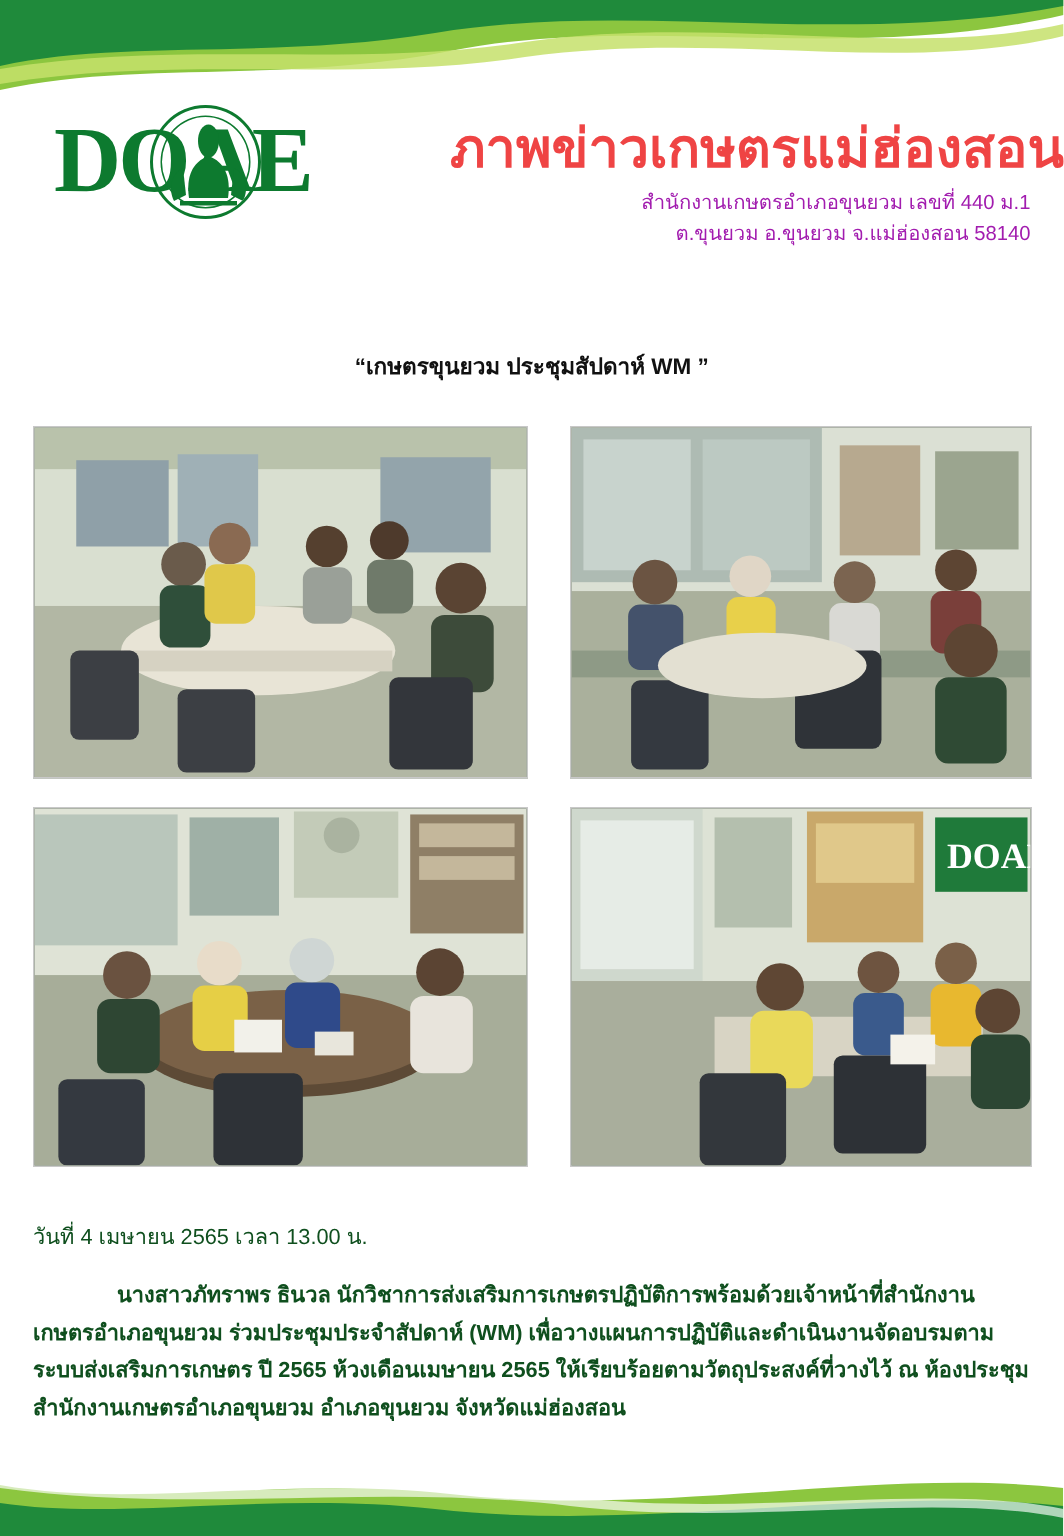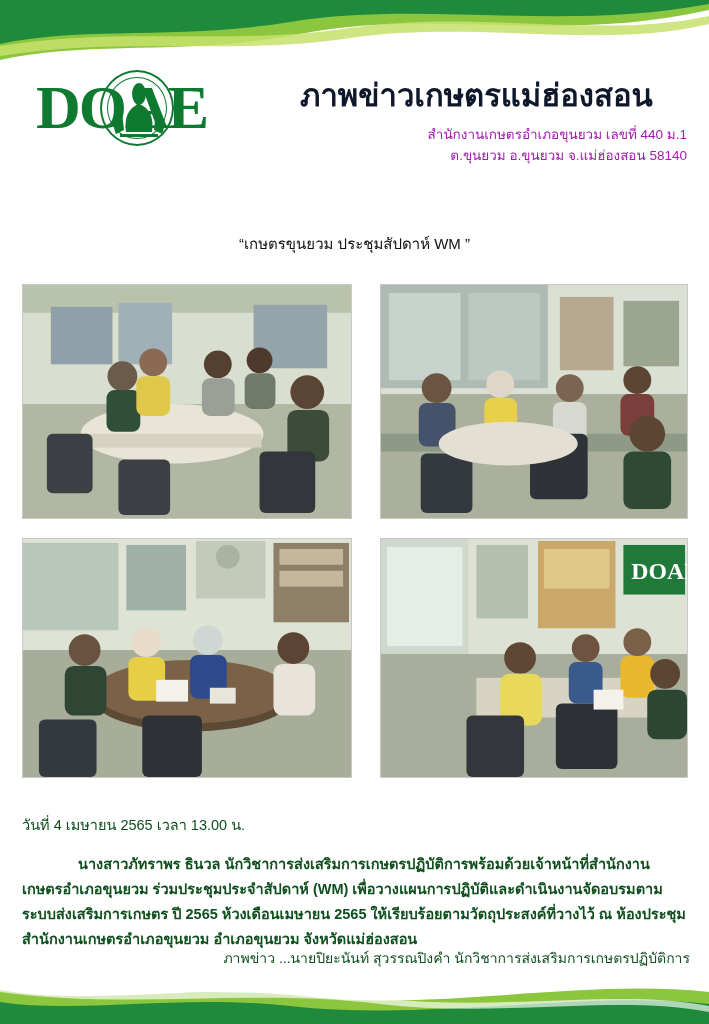--- a/index.html
+++ b/index.html
@@ -69,22 +69,22 @@
     left: 5px; top: 5px;
     width: 60px; height: 62px;
     border-radius: 50%;
     border: 1px solid #0d7a2f;
     box-sizing: border-box;
   }
 
   .head-title {
     position: absolute;
     left: 300px; top: 18px;
-    font-size: 31px;
-    color: #0f172a;
+    font-size: 36px;
+    color: #ef4444;
     font-weight: bold;
     white-space: nowrap;
   }
   .head-lines {
     position: absolute;
     right: 22px; top: 72px;
     text-align: right;
     color: #a21caf;
     font-size: 13.5px;
     line-height: 21px;
@@ -92,21 +92,21 @@
   .head-lines div { white-space: nowrap; }
 
   
   .caption-title {
     position: absolute;
     top: 232px; left: 0;
     width: 709px;
     text-align: center;
     font-size: 15px;
     color: #111;
-    font-weight: normal;
+    font-weight: bold;
   }
 
   
   .photos {
     position: absolute;
     top: 284px; left: 22px;
     width: 666px;
     height: 494px;
   }
   .photo {
@@ -300,21 +300,20 @@
     </svg>
   </div>
 </div>
 
 <div class="body-text">
   <div class="line-date">วันที่ 4 เมษายน 2565  เวลา 13.00 น.</div>
   <p class="para indent">นางสาวภัทราพร   ธินวล นักวิชาการส่งเสริมการเกษตรปฏิบัติการพร้อมด้วยเจ้าหน้าที่สำนักงานเกษตรอำเภอขุนยวม ร่วมประชุมประจำสัปดาห์ (WM) เพื่อวางแผนการปฏิบัติและดำเนินงานจัดอบรมตามระบบส่งเสริมการเกษตร ปี 2565 ห้วงเดือนเมษายน 2565 ให้เรียบร้อยตามวัตถุประสงค์ที่วางไว้  ณ ห้องประชุมสำนักงานเกษตรอำเภอขุนยวม อำเภอขุนยวม จังหวัดแม่ฮ่องสอน</p>
 </div>
 
 <div class="credits">
-  <div>ภาพข่าว ...นายปิยะนันท์ สุวรรณปิงคำ นักวิชาการส่งเสริมการเกษตรปฏิบัติการ</div>
 </div>
 
 <div class="footer-deco">
   <svg viewBox="0 0 709 46" preserveAspectRatio="none">
     <path d="M0,46 L709,46 L709,14 C580,0 440,34 300,18 C190,6 90,28 0,12 Z" fill="#8cc63f"></path>
     <path d="M0,46 L709,46 L709,26 C580,12 430,44 290,28 C180,16 80,36 0,24 Z" fill="#1f8a3b"></path>
     <path d="M0,8 C130,26 250,4 380,20 C500,34 620,10 709,28 L709,34 C620,16 500,40 380,26 C250,10 130,32 0,14 Z" fill="#ffffff" opacity="0.65"></path>
   </svg>
 </div>
 

